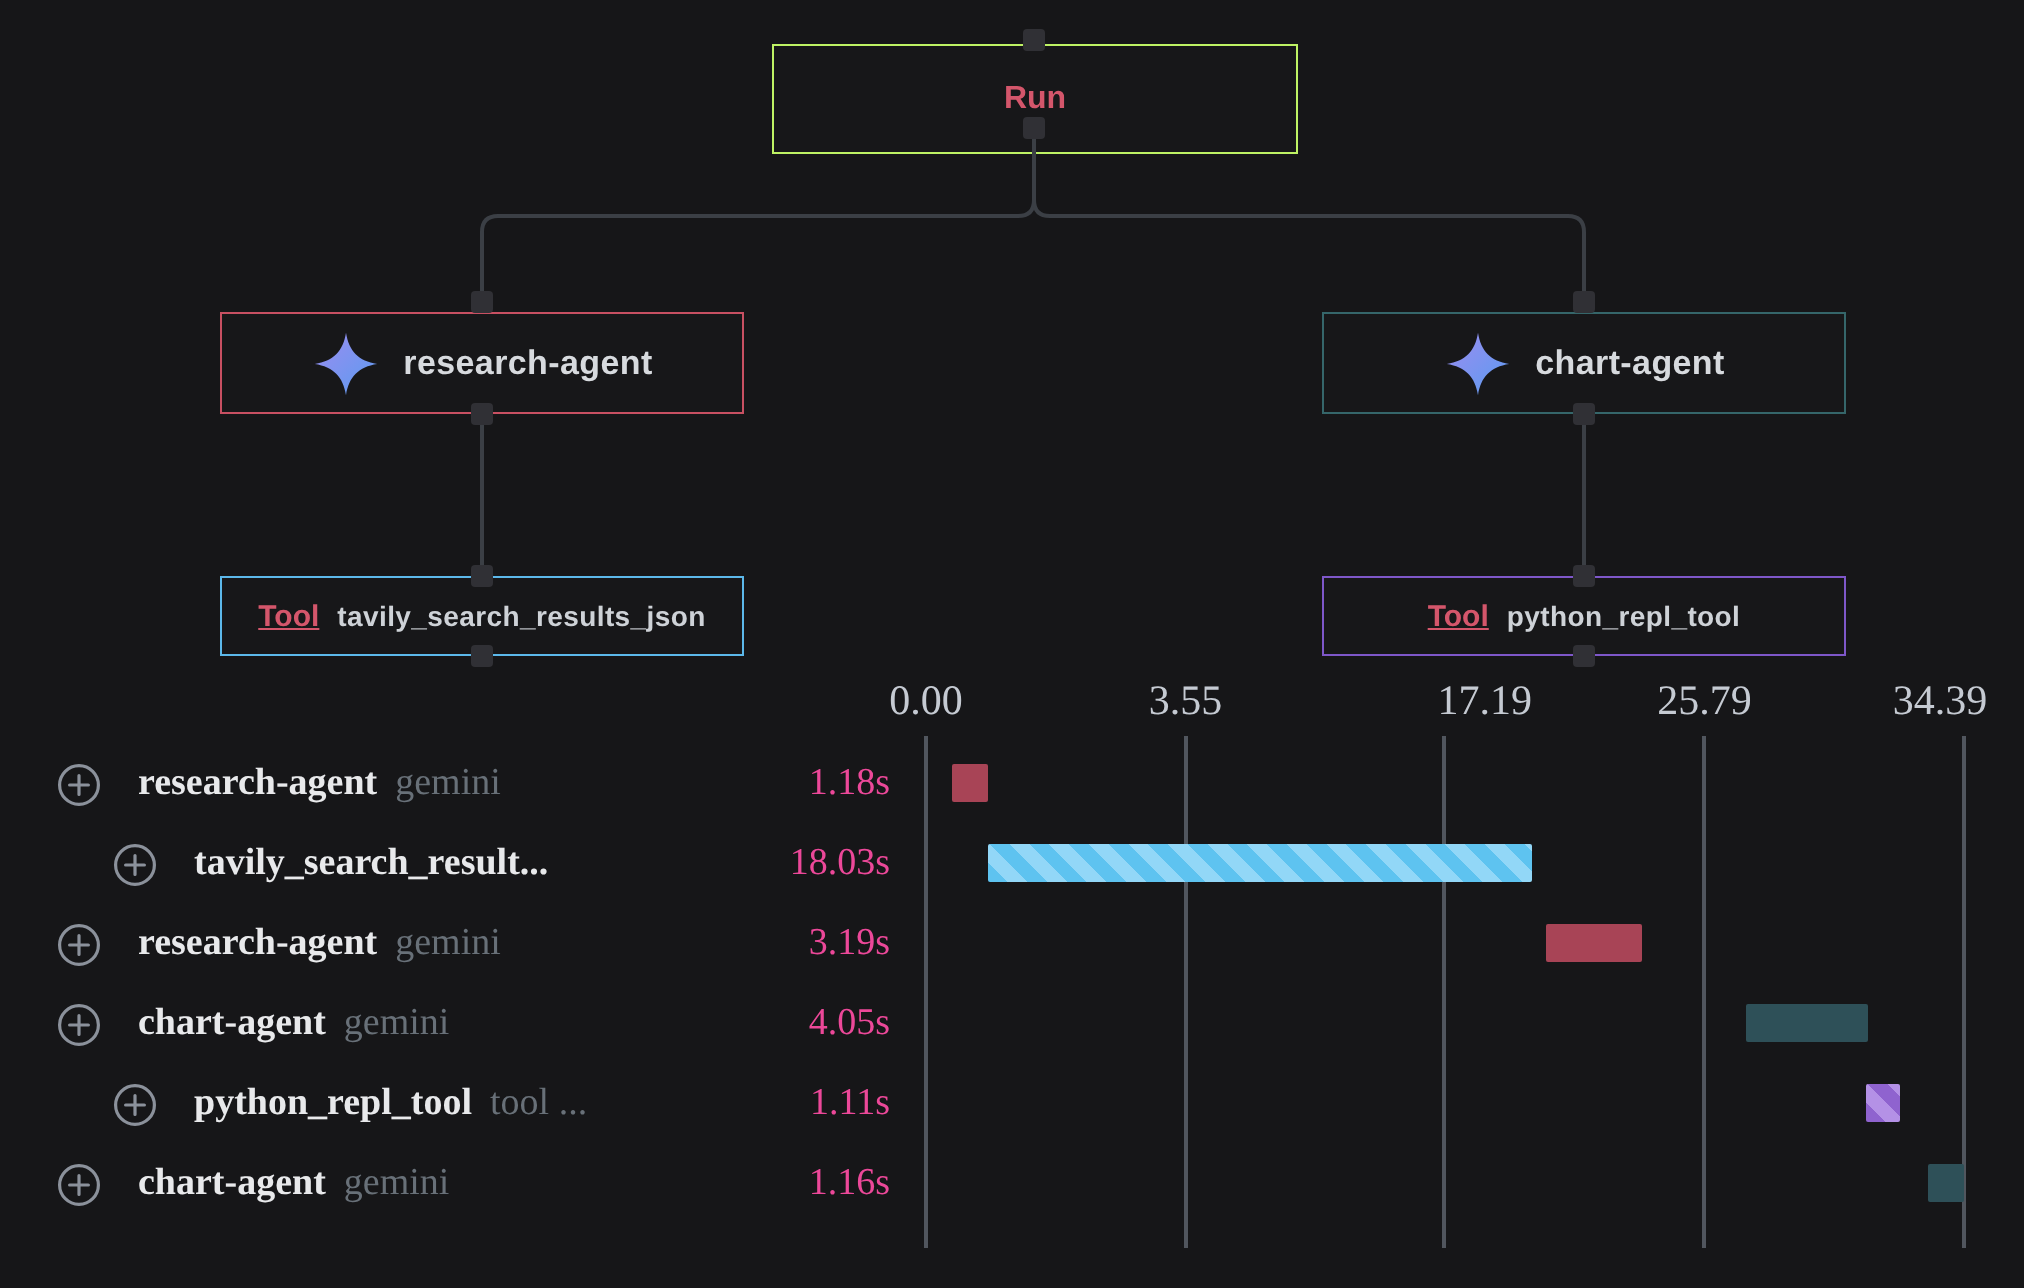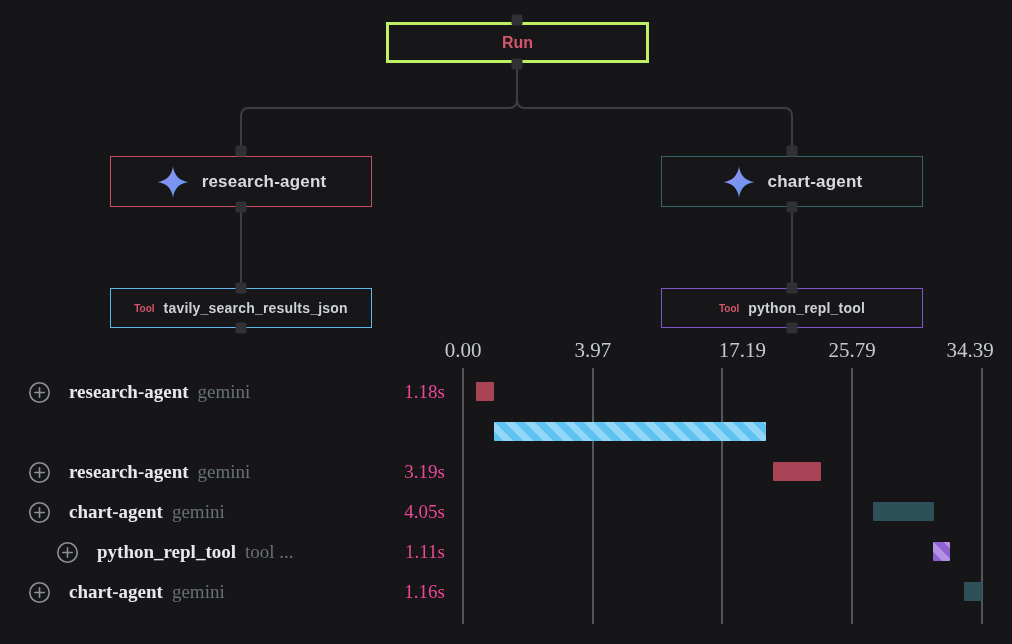--- a/index.html
+++ b/index.html
@@ -7,29 +7,29 @@
     width:1012px;height:644px;position:relative;overflow:hidden;
     background:#161618;
     font-family:"Liberation Sans",sans-serif;
     -webkit-font-smoothing:antialiased;
   }
   
   .node{
     position:absolute;display:flex;align-items:center;justify-content:center;
     background:#171719;box-sizing:border-box;gap:12px;
   }
-  #node-run{left:386px;top:22px;width:263px;height:41px;border:3px solid #bef264;}
+  #node-run{left:386px;top:22px;width:263px;height:55px;border:1px solid #bef264;}
   #node-run .node-title{color:#d4566b;font-weight:700;font-size:16px;}
   #node-research{left:110px;top:156px;width:262px;height:51px;border:1px solid #c85062;}
   #node-chart{left:661px;top:156px;width:262px;height:51px;border:1px solid #35666a;}
   .agent-label{color:#d7dade;font-weight:600;font-size:17px;letter-spacing:.2px;}
   .tool-node{height:40px;}
   #node-tavily{left:110px;top:288px;width:262px;border:1px solid #5cb8ea;}
   #node-python{left:661px;top:288px;width:262px;border:1px solid #7e57c9;}
-  .tool-prefix{color:#d4566b;font-weight:700;font-size:10px;margin-right:9px;}
+  .tool-prefix{color:#d4566b;font-weight:700;font-size:15px;margin-right:9px;text-decoration:underline;}
   .tool-name{color:#ced2d7;font-weight:600;font-size:14px;letter-spacing:.2px;}
   .tool-node .inner{display:flex;align-items:center;justify-content:center;white-space:nowrap;}
   .sparkle{width:34px;height:34px;flex:0 0 auto;}
   
   #connectors{position:absolute;left:0;top:0;pointer-events:none;}
   
   #gantt{position:absolute;left:0;top:330px;width:1012px;height:294px;font-family:Liberation Serif, serif;}
   .axis-label{
     position:absolute;top:8px;transform:translateX(-50%);
     color:#c5cad2;font-size:21px;white-space:nowrap;
@@ -104,21 +104,21 @@
     <rect x="235.5" y="282.5" width="11" height="11" rx="2"></rect>
     <rect x="786.5" y="282.5" width="11" height="11" rx="2"></rect>
     <rect x="235.5" y="322.5" width="11" height="11" rx="2"></rect>
     <rect x="786.5" y="322.5" width="11" height="11" rx="2"></rect>
   </g>
 </svg>
 
 <div id="gantt">
   <div id="axis">
       <div class="axis-label" style="left: 463px;">0.00</div>
-      <div class="axis-label" style="left: 592.788px;">3.97</div>
+      <div class="axis-label" style="left: 592.788px;">3.55</div>
       <div class="axis-label" style="left: 722.425px; margin-left: 20px;">17.19</div>
       <div class="axis-label" style="left: 852.212px;">25.79</div>
       <div class="axis-label" style="left: 970px;">34.39</div>
     </div>
   <div id="grid">
       <div class="gridline" style="left: 462px;"></div>
       <div class="gridline" style="left: 591.788px;"></div>
       <div class="gridline" style="left: 721.425px;"></div>
       <div class="gridline" style="left: 851.212px;"></div>
       <div class="gridline" style="left: 981px;"></div>
@@ -130,20 +130,28 @@
               <circle cx="11.5" cy="11.5" r="9.7" fill="none" stroke="#8b919b" stroke-width="1.6"></circle>
               <path d="M11.5 6.8v9.4M6.8 11.5h9.4" stroke="#8b919b" stroke-width="1.6" stroke-linecap="round"></path>
             </svg></span>
           <span class="rname">research-agent</span>
           <span class="rsec">gemini</span>
           <span class="rdur">1.18s</span>
         </div>
         <div class="bar" style="left: 476.13px; width: 17.8081px; background: rgb(168, 68, 86);"></div>
       </div>
       <div class="g-row" style="top: 82px;">
+        <div class="row-label" style="padding-left: 56px;">
+          <span class="expand"><svg viewBox="0 0 23 23" width="23" height="23">
+              <circle cx="11.5" cy="11.5" r="9.7" fill="none" stroke="#8b919b" stroke-width="1.6"></circle>
+              <path d="M11.5 6.8v9.4M6.8 11.5h9.4" stroke="#8b919b" stroke-width="1.6" stroke-linecap="round"></path>
+            </svg></span>
+          <span class="rname">tavily_search_result...</span>
+          <span class="rdur">18.03s</span>
+        </div>
         <div class="bar" style="left: 493.938px; width: 272.101px; background: repeating-linear-gradient(45deg, rgb(94, 195, 240) 0px, rgb(94, 195, 240) 7px, rgb(146, 215, 247) 7px, rgb(146, 215, 247) 14px);"></div>
       </div>
       <div class="g-row" style="top: 122px;">
         <div class="row-label" style="padding-left: 28px;">
           <span class="expand"><svg viewBox="0 0 23 23" width="23" height="23">
               <circle cx="11.5" cy="11.5" r="9.7" fill="none" stroke="#8b919b" stroke-width="1.6"></circle>
               <path d="M11.5 6.8v9.4M6.8 11.5h9.4" stroke="#8b919b" stroke-width="1.6" stroke-linecap="round"></path>
             </svg></span>
           <span class="rname">research-agent</span>
           <span class="rsec">gemini</span>

